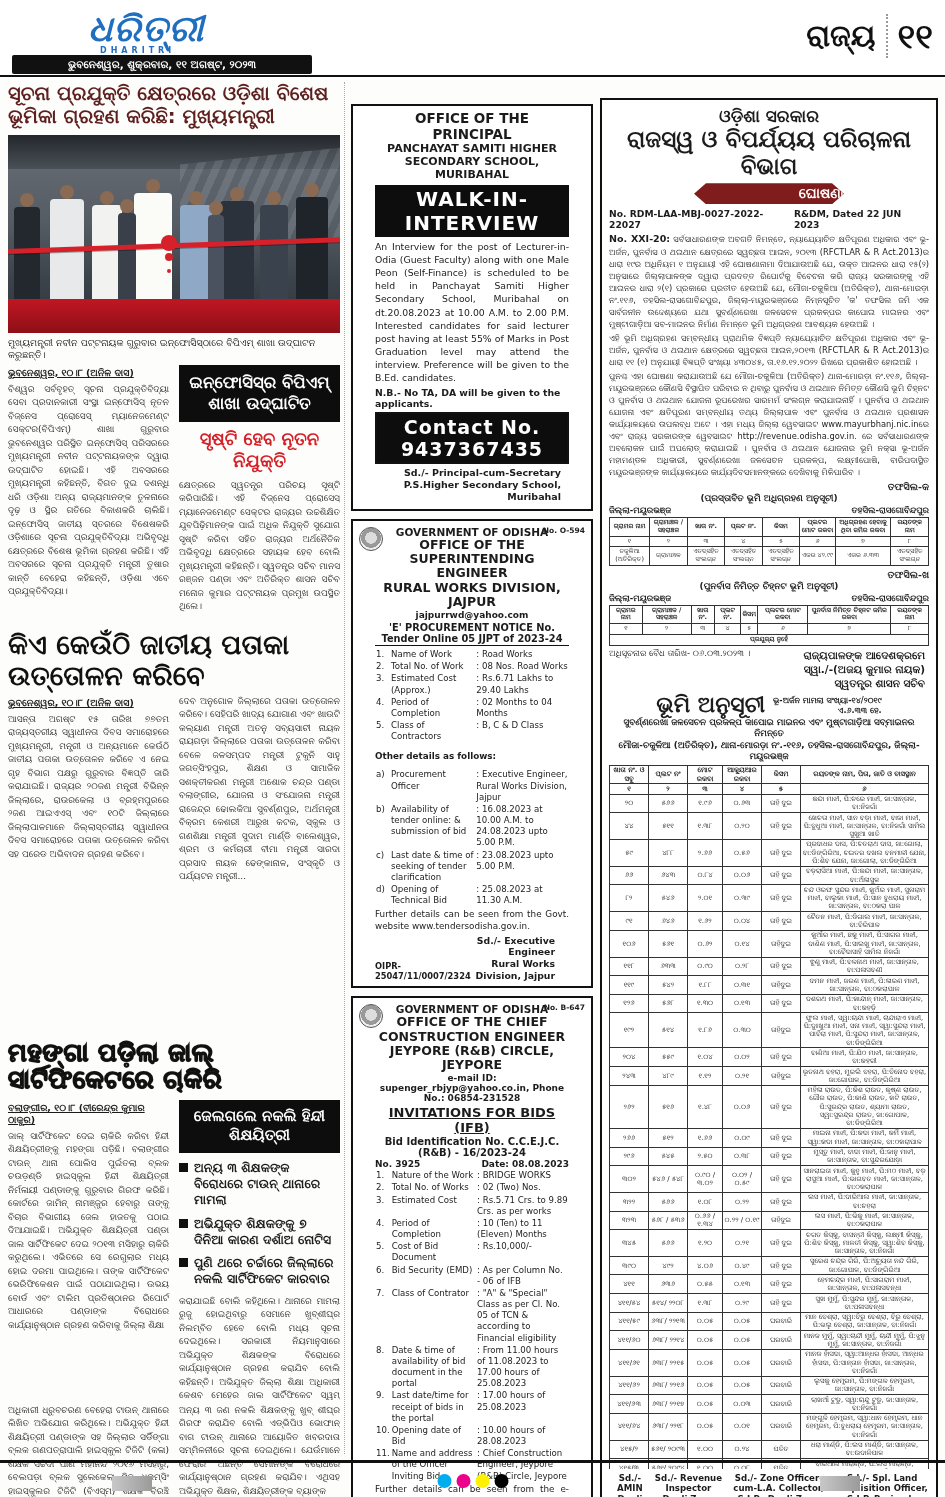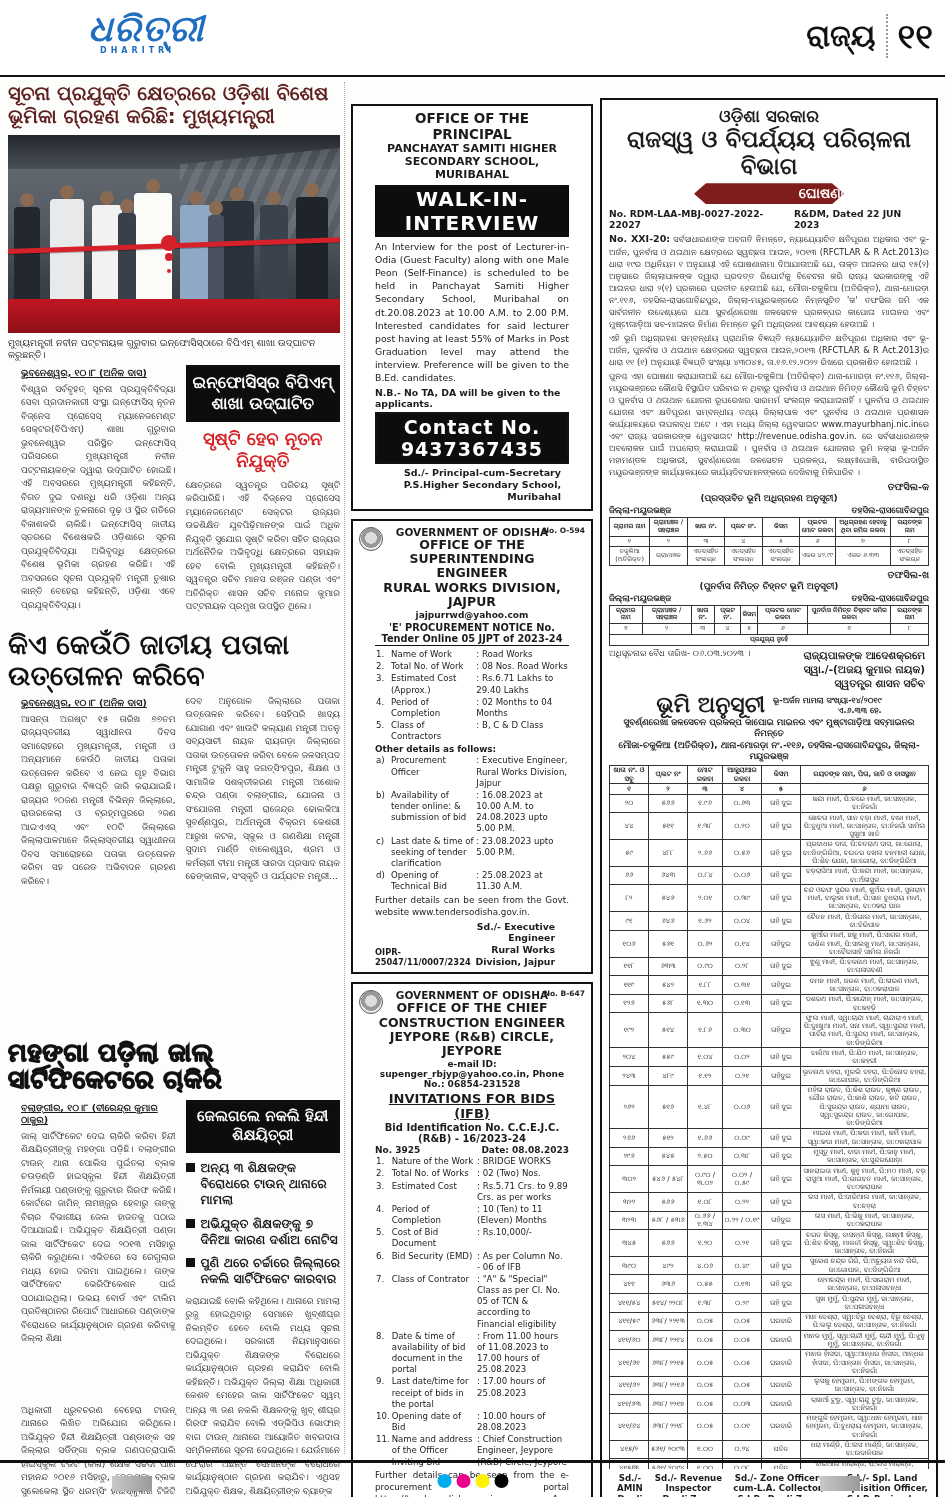--- a/index.html
+++ b/index.html
@@ -24,21 +24,21 @@
   .photo{position:relative;width:332px;height:198px;background:linear-gradient(180deg,#6a6f76 0%,#555b63 45%,#3d434b 72%,#2e343c 100%);overflow:hidden;}
   .photo .ceiling{position:absolute;left:0;top:0;width:100%;height:34px;background:linear-gradient(180deg,#23272c,#4a5057);}
   .photo .stair{position:absolute;right:-20px;top:20px;width:180px;height:90px;background:repeating-linear-gradient(115deg,#7b828b 0 8px,#5a6067 8px 16px);opacity:.5;transform:skewY(-6deg);}
   .photo .carpet{position:absolute;left:0;bottom:0;width:100%;height:34px;background:linear-gradient(180deg,#c01722,#8e0f18);}
   .person{position:absolute;border-radius:4px 4px 0 0;}
   .person:before{content:"";position:absolute;left:50%;top:-14px;transform:translateX(-50%);width:14px;height:14px;border-radius:50%;background:#8a6a52;}
   .ribbon{position:absolute;left:-6px;top:108px;width:106%;height:5px;background:#d6202a;transform:rotate(-2deg);box-shadow:0 1px 0 rgba(0,0,0,.3);}
   .ribbon-bow{position:absolute;left:46%;top:100px;width:16px;height:16px;background:#d6202a;border-radius:50%;box-shadow:0 14px 0 -4px #d6202a,0 28px 0 -6px #d6202a;}
   .caption{font-size:9.5px;margin:4px 0 4px 0;color:#111;}
   .dateline{font-size:9.5px;font-weight:bold;text-decoration:underline;margin:2px 0 4px 0;}
-  .twocol{display:flex;gap:10px;margin-left:13px;}
+  .twocol{display:flex;gap:10px;}
   .twocol .tc{width:50%;}
   .bodytxt{font-size:9px;line-height:1.5;text-align:justify;margin:0;}
   .subhead-black{background:#0d0d0d;color:#fff;font-size:16.5px;font-weight:bold;text-align:center;padding:7px 4px;line-height:1.3;}
   .subhead-red{color:#d42027;font-size:18px;font-weight:bold;text-align:center;line-height:1.25;margin:6px 0 6px 0;}
   .headline2{font-size:27px;font-weight:bold;color:#111;line-height:1.15;margin:10px 0 4px 0;}
   .headline3{font-size:25px;font-weight:bold;line-height:1.1;margin:12px 0 6px 0;color:#fff;-webkit-text-stroke:1.3px #111;text-shadow:0 0 1px #111;letter-spacing:.5px;}
   .bullet-item{display:flex;gap:6px;font-size:12.5px;font-weight:bold;line-height:1.3;margin:7px 0;}
   .bullet-item .sq{flex:0 0 9px;width:9px;height:9px;background:#111;margin-top:3px;}
   .a1-clip{height:254px;overflow:hidden;}
   .a2-clip{height:332px;overflow:hidden;}
@@ -58,21 +58,21 @@
   .office-l1{font-size:12.5px;font-weight:bold;text-align:center;line-height:1.15;}
   .office-l2{font-size:12.5px;font-weight:bold;text-align:center;line-height:1.15;}
   .email-line{font-size:9px;font-weight:bold;text-align:center;}
   .proc-title{font-size:9.8px;font-weight:bold;text-align:center;border-bottom:1px solid #111;padding-bottom:1px;margin:2px 0 3px 0;}
   .emblem{position:absolute;left:6px;top:6px;width:22px;height:22px;border:1.5px solid #555;border-radius:50%;background:radial-gradient(circle at 50% 45%,#ddd 0 35%,#999 36% 60%,#eee 61%);}
   table.spec{border-collapse:collapse;width:100%;}
   table.spec td{font-size:8.6px;vertical-align:top;padding:0.5px 1px;line-height:1.3;}
   table.spec td.no{width:13px;}
   table.spec td.lbl{width:44%;}
   table.spec td.val:before{content:": ";}
-  .other-line{font-size:8.8px;font-weight:bold;margin:1px 0;}
+  .other-line{font-size:8.8px;font-weight:bold;margin:8px 0;}
   .foot-p{font-size:8.8px;line-height:1.35;text-align:justify;margin:2px 0 0 0;}
   .sign-right{font-size:9.3px;font-weight:bold;text-align:right;line-height:1.25;padding-right:14px;}
   .oipr{font-size:8.3px;font-weight:bold;}
   .hdr-flex{display:flex;justify-content:space-between;font-size:9px;font-weight:bold;margin:1px 0;}
   .ifb-title{font-size:13px;font-weight:bold;text-align:center;text-decoration:underline;margin:2px 0 1px 0;}
   .bid-id{font-size:10px;font-weight:bold;text-align:center;}
   
   .chit-odia{font-size:12.5px;font-weight:bold;text-align:center;line-height:1.2;}
   .chit-office{font-size:12px;font-weight:bold;text-align:center;line-height:1.15;}
   
@@ -104,20 +104,21 @@
   .reg-dots{position:absolute;left:50%;top:1474px;transform:translateX(-50%);display:flex;gap:5px;}
   .reg-dots span{width:14px;height:14px;border-radius:50%;display:inline-block;}
   .grayblk{position:absolute;top:1476px;width:40px;height:15px;background:linear-gradient(90deg,#c8c8c8,#9a9a9a);}
 </style>
 </head>
 <body>
 
 <div class="hdr">
   <div class="logo-odia">ଧରିତ୍ରୀ</div>
   <div class="logo-latin">DHARITRI</div>
+  <div class="datebar">ଭୁବନେଶ୍ୱର, ଶୁକ୍ରବାର, ୧୧ ଅଗଷ୍ଟ, ୨୦୨୩</div>
   <div class="pageno-wrap">
     <span class="section-label">ରାଜ୍ୟ</span>
     <span class="pageno-sep"></span>
     <span class="pageno">୧୧</span>
   </div>
   <div class="hdr-rule"></div>
 </div>
 <div class="col-sep1"></div>
 
 <div class="col-left">

